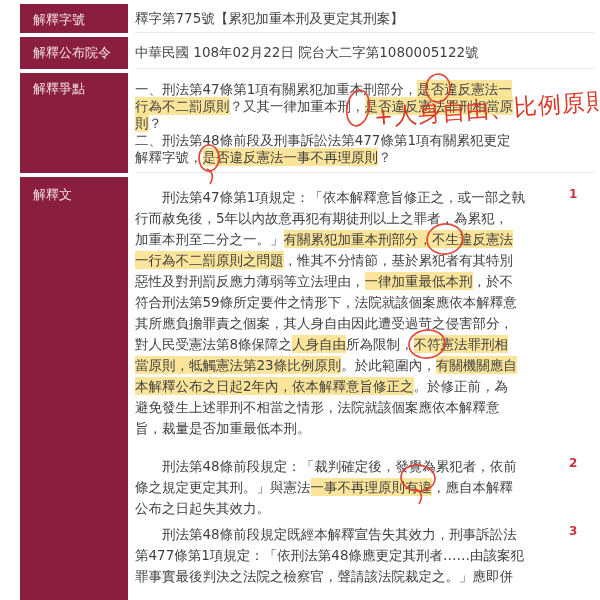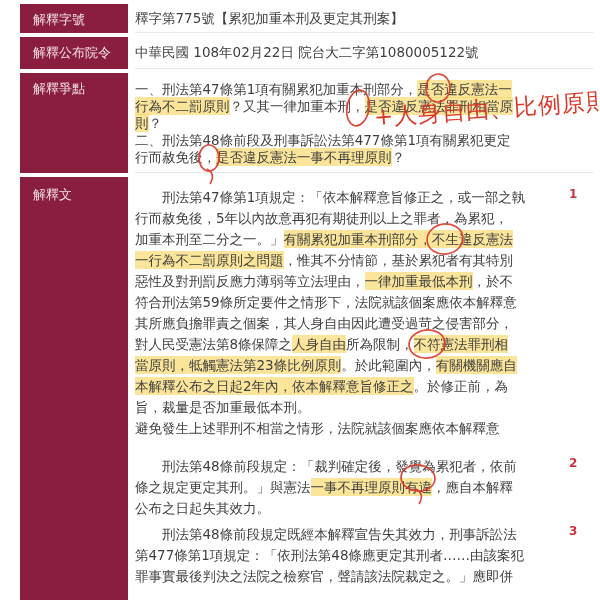--- a/index.html
+++ b/index.html
@@ -63,40 +63,40 @@
     <div class="content-cell">中華民國 108年02月22日 院台大二字第1080005122號</div>
   </div>
 
   <div class="row row-3">
     <div class="label-cell">解釋爭點</div>
     <div class="content-cell" id="issue-content">
         <div class="line"><span>一、刑法第47條第1項有關累犯加重本刑部分，</span><span class="hl">是否違反憲法一</span></div>
         <div class="line"><span class="hl">行為不二罰原則</span><span>？又其一律加重本刑，</span><span class="hl">是否違反憲法罪刑相當原</span></div>
         <div class="line"><span class="hl">則</span><span>？</span></div>
         <div class="line"><span>二、刑法第48條前段及刑事訴訟法第477條第1項有關累犯更定</span></div>
-        <div class="line"><span>行而赦免後，</span><span class="hl">是否違反憲法一事不再理原則</span><span>？</span></div>
+        <div class="line"><span>解釋字號，</span><span class="hl">是否違反憲法一事不再理原則</span><span>？</span></div>
       </div>
   </div>
 
   <div class="row row-4">
     <div class="label-cell">解釋文</div>
     <div class="content-cell" id="holding-content">
         <div class="para p-1">
           <div class="line"><span>　　刑法第47條第1項規定：「依本解釋意旨修正之，或一部之執</span></div>
           <div class="line"><span>行而赦免後，5年以內故意再犯有期徒刑以上之罪者，為累犯，</span></div>
           <div class="line"><span>加重本刑至二分之一。」</span><span class="hl">有關累犯加重本刑部分，不生違反憲法</span></div>
           <div class="line"><span class="hl">一行為不二罰原則之問題</span><span>，惟其不分情節，基於累犯者有其特別</span></div>
           <div class="line"><span>惡性及對刑罰反應力薄弱等立法理由，</span><span class="hl">一律加重最低本刑</span><span>，於不</span></div>
           <div class="line"><span>符合刑法第59條所定要件之情形下，法院就該個案應依本解釋意</span></div>
           <div class="line"><span>其所應負擔罪責之個案，其人身自由因此遭受過苛之侵害部分，</span></div>
           <div class="line"><span>對人民受憲法第8條保障之</span><span class="hl">人身自由</span><span>所為限制，</span><span class="hl">不符憲法罪刑相</span></div>
           <div class="line"><span class="hl">當原則，牴觸憲法第23條比例原則</span><span>。於此範圍內，</span><span class="hl">有關機關應自</span></div>
           <div class="line"><span class="hl">本解釋公布之日起2年內，依本解釋意旨修正之</span><span>。於修正前，為</span></div>
+          <div class="line"><span>避免發生上述罪刑不相當之情形，法院就該個案應依本解釋意</span></div>
           <div class="line"><span>旨，裁量是否加重最低本刑。</span></div>
-          <div class="line"><span>避免發生上述罪刑不相當之情形，法院就該個案應依本解釋意</span></div>
           <span class="sup">1</span>
         </div>
         <div class="para p-2">
           <div class="line"><span>　　刑法第48條前段規定：「裁判確定後，發覺為累犯者，依前</span></div>
           <div class="line"><span>條之規定更定其刑。」與憲法</span><span class="hl">一事不再理原則有違</span><span>，應自本解釋</span></div>
           <div class="line"><span>公布之日起失其效力。</span></div>
           <span class="sup">2</span>
         </div>
         <div class="para p-3">
           <div class="line"><span>　　刑法第48條前段規定既經本解釋宣告失其效力，刑事訴訟法</span></div>

